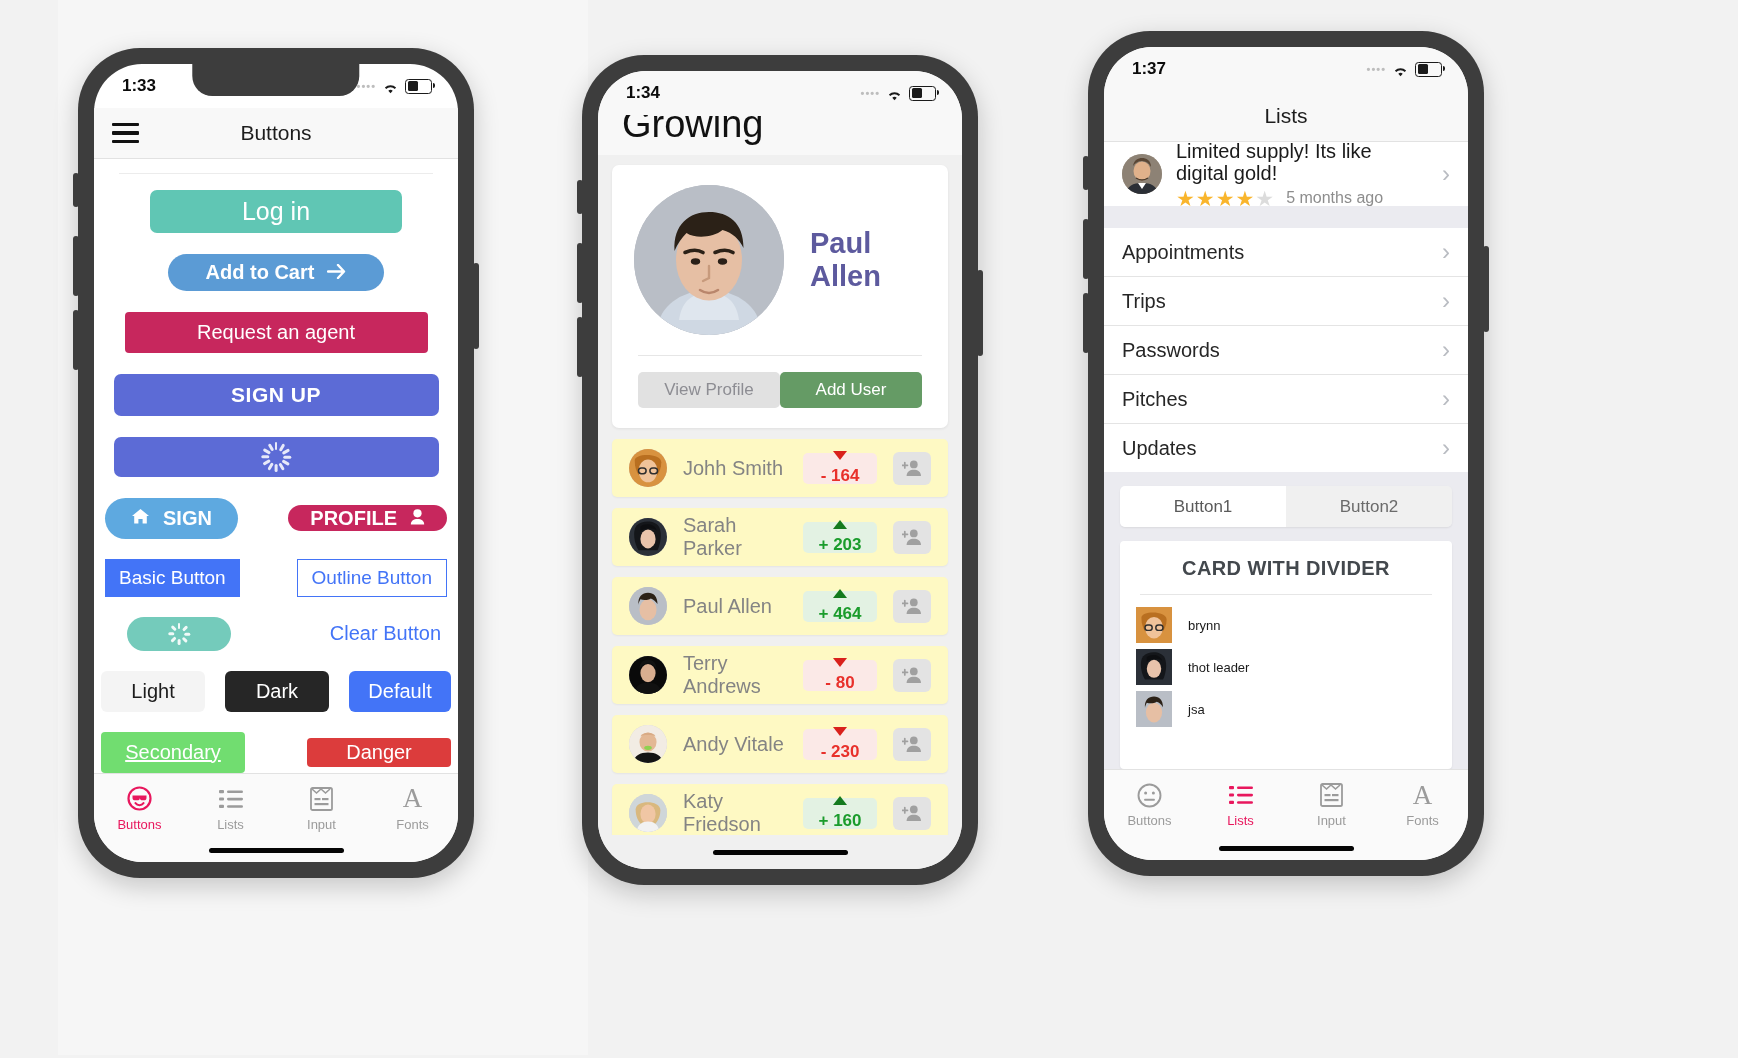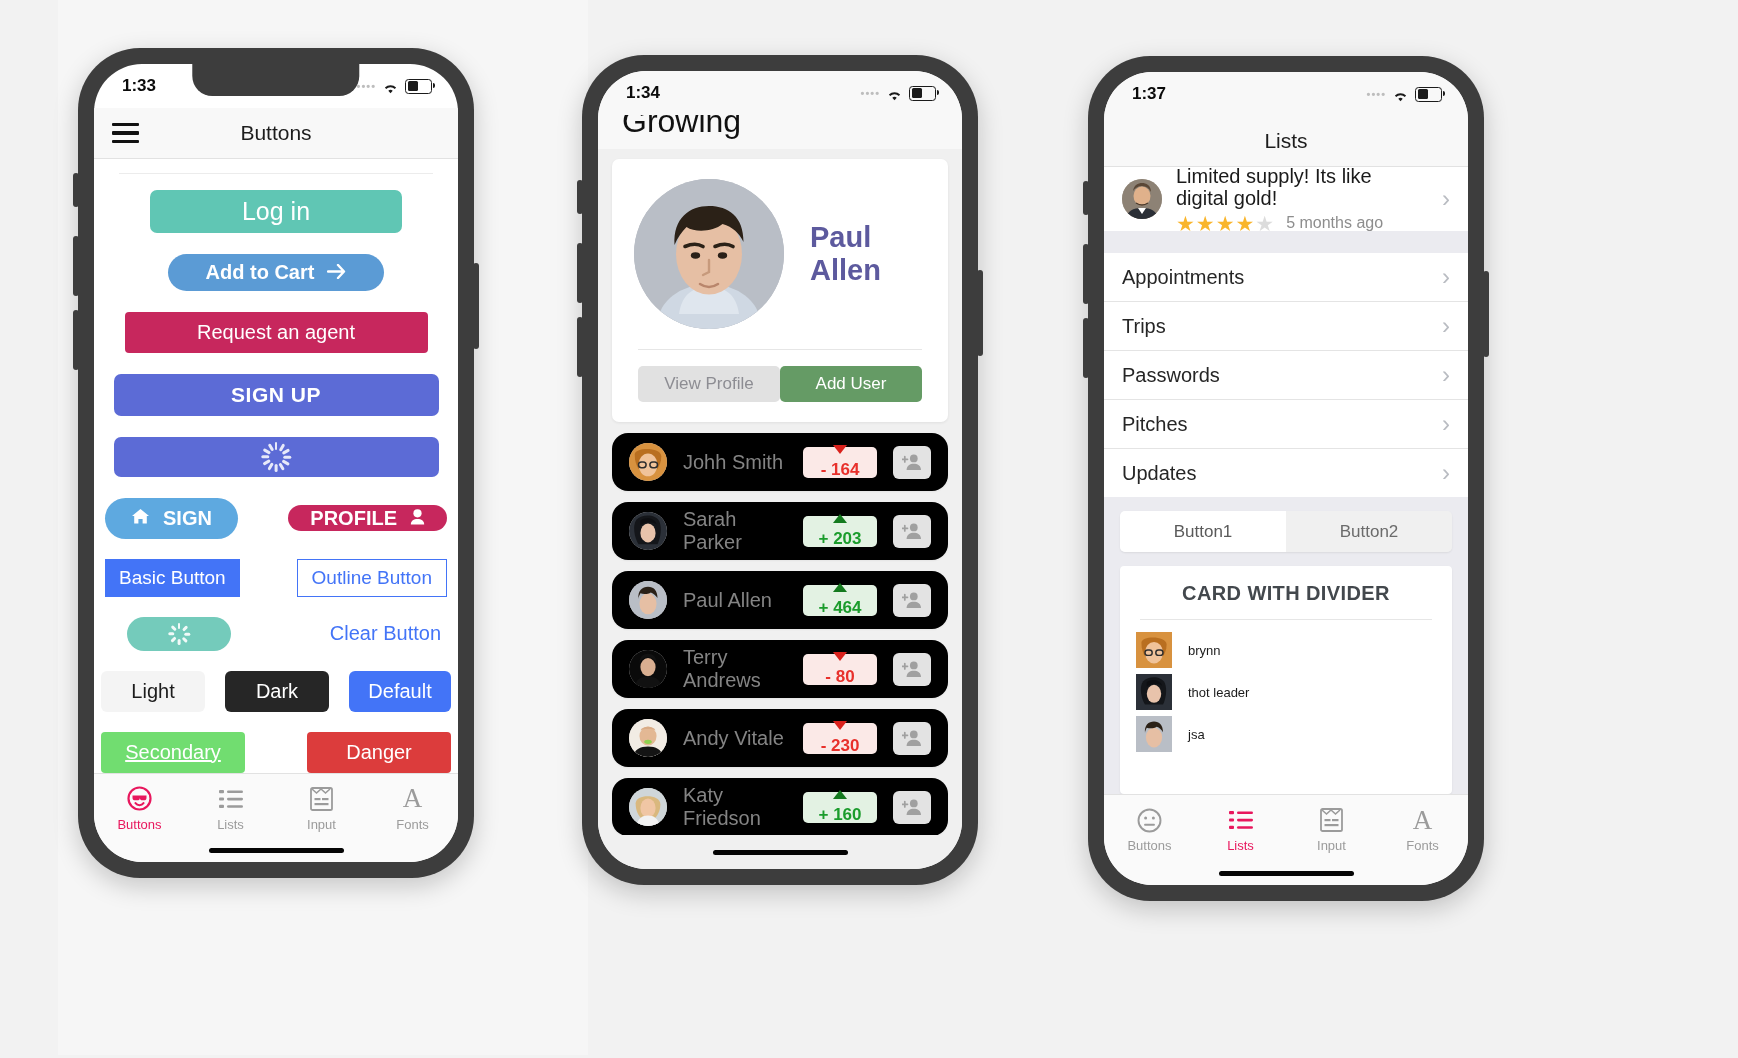--- a/index.html
+++ b/index.html
@@ -71,55 +71,55 @@
   .row4{width:350px;display:flex;justify-content:space-between;align-items:center;margin-bottom:20px;}
   .b-light{background:#f4f4f4;color:#1c1c1c;border-radius:6px;height:41px;width:104px;
            display:flex;align-items:center;justify-content:center;font-size:20px;}
   .b-dark{background:#262626;color:#fff;border-radius:6px;height:41px;width:104px;
           display:flex;align-items:center;justify-content:center;font-size:20px;}
   .b-default{background:#4374f7;color:#fff;border-radius:6px;height:41px;width:102px;
              display:flex;align-items:center;justify-content:center;font-size:20px;}
   .row5{width:350px;display:flex;justify-content:space-between;align-items:center;}
   .b-secondary{background:#71dd70;color:#fff;border-radius:4px;height:41px;width:144px;
                display:flex;align-items:center;justify-content:center;font-size:20px;text-decoration:underline;}
-  .b-danger{background:#dc3c3c;color:#fff;border-radius:4px;height:41px;width:144px;
+  .b-danger{background:#dc3c3c;color:#fff;border-radius:4px;height:29px;width:144px;
             display:flex;align-items:center;justify-content:center;font-size:20px;}
 
   
   .spinner{position:relative;width:30px;height:30px;}
   .spinner i{position:absolute;left:50%;top:0;width:2.6px;height:8px;margin-left:-1.3px;
              background:rgba(255,255,255,.85);border-radius:2px;transform-origin:1.3px 15px;}
   .spinner.teal i{background:rgba(255,255,255,.9);}
 
   
   .tabbar{flex:0 0 auto;background:#fafafa;border-top:1px solid #e2e2e2;
           height:62px;display:flex;align-items:center;padding-top:4px;}
   .tab{flex:1;display:flex;flex-direction:column;align-items:center;gap:5px;color:#9b9b9b;font-size:13px;}
   .tab.active{color:#e8175d;}
   .tabicon{height:26px;display:flex;align-items:center;justify-content:center;}
   .homebar{height:24px;display:flex;align-items:center;justify-content:center;background:#fafafa;}
   .homebar i{display:block;width:135px;height:5px;background:#050505;border-radius:3px;}
 
   
   .p2head{flex:0 0 auto;background:#f8f8f8;padding:0 0 9px 24px;}
-  .p2title{font-size:32px;color:#111;margin-top:-12px;}
+  .p2title{font-size:38px;color:#111;margin-top:-12px;}
   .p2body{flex:1 1 auto;background:#f0f0f0;overflow:hidden;padding:0 14px;}
   .profcard{background:#fff;border-radius:7px;padding:20px 22px 20px;margin-top:10px;
             box-shadow:0 1px 3px rgba(0,0,0,.07);}
   .profrow{display:flex;align-items:center;gap:26px;}
   .avatar-lg{width:150px;height:150px;border-radius:50%;overflow:hidden;flex:0 0 150px;
              background:#b8bcc4;position:relative;}
   .profname{font-size:29px;font-weight:bold;color:#5d5a9e;}
   .profdiv{height:1px;background:#e6e6e6;margin:20px 4px 16px;}
   .profbtns{display:flex;gap:0;padding:0 4px;}
   .b-viewprofile{flex:1;background:#e1e1e1;color:#8d8d93;height:36px;border-radius:5px;
                  display:flex;align-items:center;justify-content:center;font-size:17px;}
   .b-adduser{flex:1;background:#659b65;color:#fff;height:36px;border-radius:5px;
              display:flex;align-items:center;justify-content:center;font-size:17px;}
-  .urow{background:#000000;border-radius:16px;height:58px;margin-top:11px;display:flex;align-items:center;
+  .urow{background:#fef9c3;border-radius:5px;height:58px;margin-top:11px;display:flex;align-items:center;
         padding:0 17px;gap:16px;box-shadow:0 1px 2px rgba(0,0,0,.05);}
   .avatar-sm{width:38px;height:38px;border-radius:50%;overflow:hidden;flex:0 0 38px;background:#cfcfcf;position:relative;}
   .uname{flex:1;font-size:20px;color:#848484;}
   .badge{width:74px;height:31px;border-radius:5px;display:flex;align-items:center;justify-content:center;
          gap:6px;font-size:17px;font-weight:bold;flex-direction:column;}
   .badge.up{background:#e3f2e3;color:#1b9c2c;}
   .badge.down{background:#fbe9e7;color:#e8302b;}
   .caret{width:0;height:0;border-left:7px solid transparent;border-right:7px solid transparent;}
   .caret.up{border-bottom:9px solid #147a1e;}
   .caret.down{border-top:9px solid #d9211c;}
@@ -510,21 +510,21 @@
               </svg>
           </div>
         </div>
       </div>
       <div class="homebar" style="background:#f0f0f0;height:34px;">
           <i></i>
         </div>
     </div>
   </div>
 
-  <div class="phone" style="left:1088px;top:56px;width:396px;height:845px;">
+  <div class="phone" style="left:1088px;top:31px;width:396px;height:845px;">
     <div class="btn-side" style="left:-5px;top:125px;width:6px;height:34px;"></div>
     <div class="btn-side" style="left:-5px;top:188px;width:6px;height:60px;"></div>
     <div class="btn-side" style="left:-5px;top:262px;width:6px;height:60px;"></div>
     <div class="btn-side" style="right:-5px;top:215px;width:6px;height:86px;"></div>
     <div class="screen">
       <div class="notch"></div>
       <div class="statusbar" style="background:#f8f8f8;">
         <span>1:37</span>
         <span class="sb-right">
           <span class="dots">••••</span>

